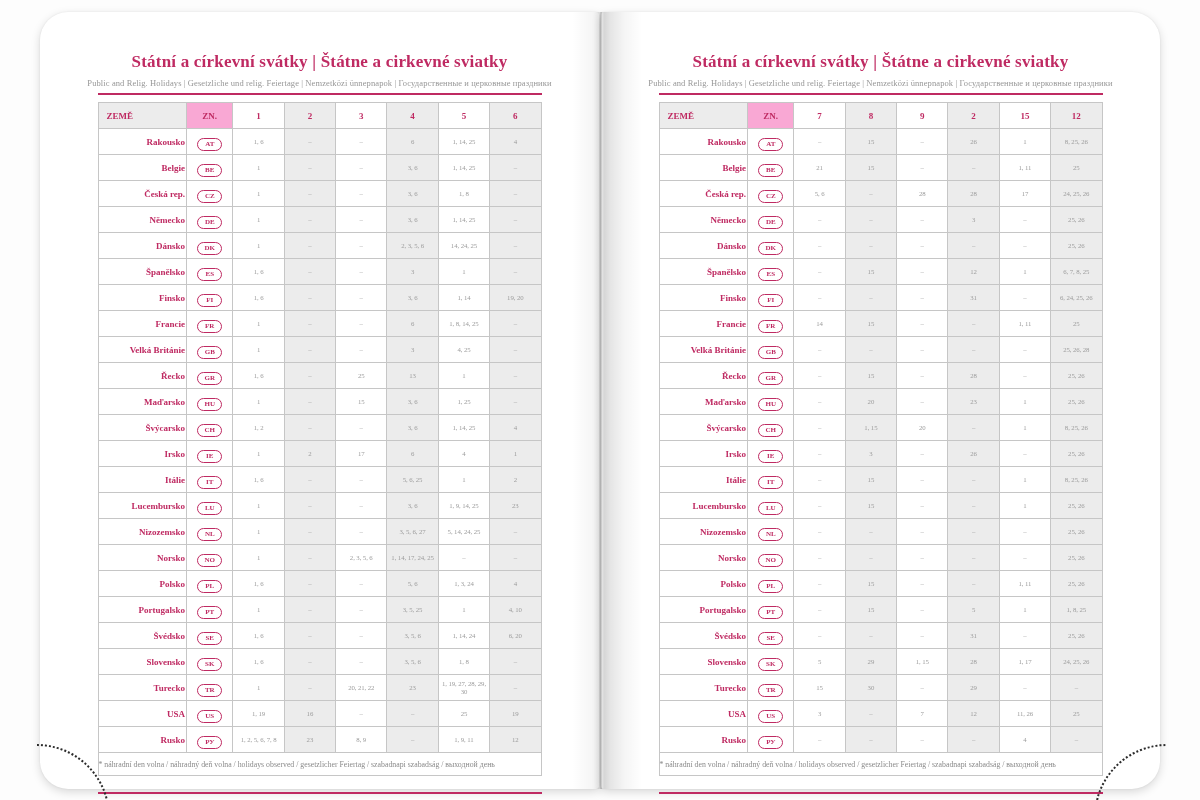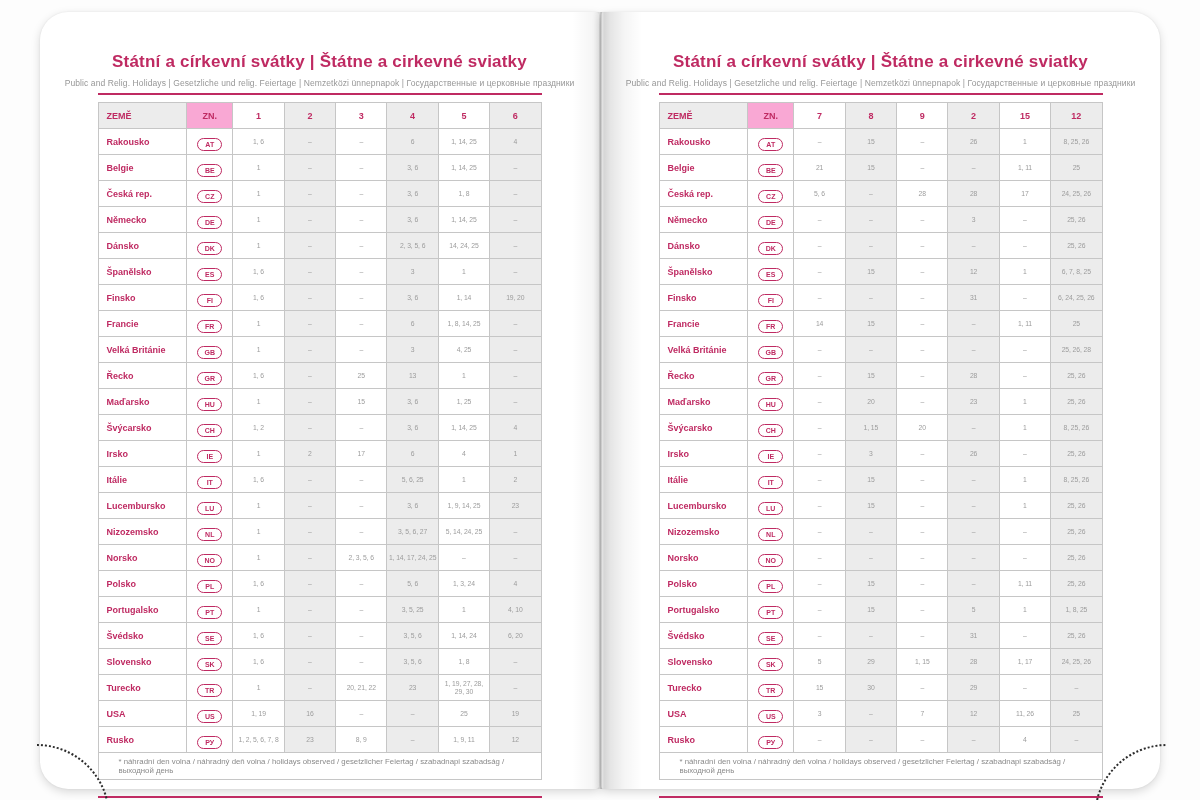--- a/index.html
+++ b/index.html
@@ -1,17 +1,17 @@
 <!DOCTYPE html>
 <html><head>
 <meta charset="utf-8">
 <style>
   html,body{margin:0;padding:0;width:1200px;height:800px;background:#fdfdfd;overflow:hidden;
     font-family:"Liberation Sans","DejaVu Sans",sans-serif;}
-  .book{position:absolute;left:0;top:0;width:1200px;height:800px;}
+  .book{position:absolute;left:0;top:0;width:1200px;height:800px;font-family:Liberation Serif, serif;}
   .page{position:absolute;top:12px;height:777px;width:559px;background:#ffffff;
     box-shadow:0 3px 10px rgba(0,0,0,0.15),0 0 2px rgba(0,0,0,0.08);}
   .page-left{left:40px;border-radius:28px 3px 3px 28px;}
   .page-right{left:601px;border-radius:3px 28px 28px 3px;}
   .spine{position:absolute;top:12px;left:572px;width:70px;height:777px;z-index:5;pointer-events:none;
     background:linear-gradient(to right,rgba(0,0,0,0) 0%,rgba(0,0,0,0.04) 30%,rgba(0,0,0,0.10) 40%,
       rgba(0,0,0,0.28) 41.5%,rgba(0,0,0,0.10) 43%,rgba(0,0,0,0.16) 46%,rgba(0,0,0,0.10) 55%,
       rgba(0,0,0,0.04) 75%,rgba(0,0,0,0) 100%);}
   .content{padding-top:40px;}
   .page-title{text-align:center;font-size:17px;font-weight:bold;letter-spacing:0.2px;}
@@ -20,27 +20,27 @@
   .rule-bottom{margin:16px auto 0;}
   table.holidays{width:444px;margin:0 auto;border-collapse:collapse;table-layout:fixed;}
   table.holidays th,table.holidays td{border:1px solid #c6c6c6;}
   col.c-country{width:88px;}
   col.c-code{width:46px;}
   col.c-month{width:51px;}
   th{height:23px;font-size:9px;}
   th.h-country{text-align:left;padding-left:8px;background:#ececec;margin-top:36px;}
   th.h-code{background:#f9a8d4;}
   td{height:23px;}
-  td.name{text-align:left;padding-left:8px;font-weight:bold;font-size:9px;}
+  td.name{text-align:right;padding-left:8px;font-weight:bold;font-size:9px;}
   td.code{text-align:center;}
   td.num{text-align:center;font-size:6.8px;color:#9c9c9c;letter-spacing:-0.1px;line-height:8px;}
   .shade{background:#ececec;}
   .oval{display:inline-block;min-width:15px;padding:0 4px;height:11px;line-height:11px;
     border-radius:9px;font-size:7px;font-weight:bold;text-align:center;}
-  td.footnote{font-size:7.8px;color:#8a8a8a;text-align:left;padding:4px 20px;height:14px;font-weight:normal;}
+  td.footnote{font-size:7.8px;color:#8a8a8a;text-align:left;padding:4px 0;height:14px;font-weight:normal;}
   .arc{position:absolute;width:142px;height:142px;border:2.5px dotted #2b2b2b;border-radius:50%;z-index:6;}
   .arc-left{left:-36px;top:744px;clip-path:inset(0 0 50% 50%);}
   .arc-right{left:1094px;top:744px;clip-path:inset(0 50% 50% 0);}
 </style>
 <style>.accent{color:#bf2a62;} .accent-bg{background:#bf2a62;} .oval{border:1px solid #bf2a62;color:#bf2a62;}</style></head>
 <body>
 
 <div class="book">
 
   <div class="page page-left">

